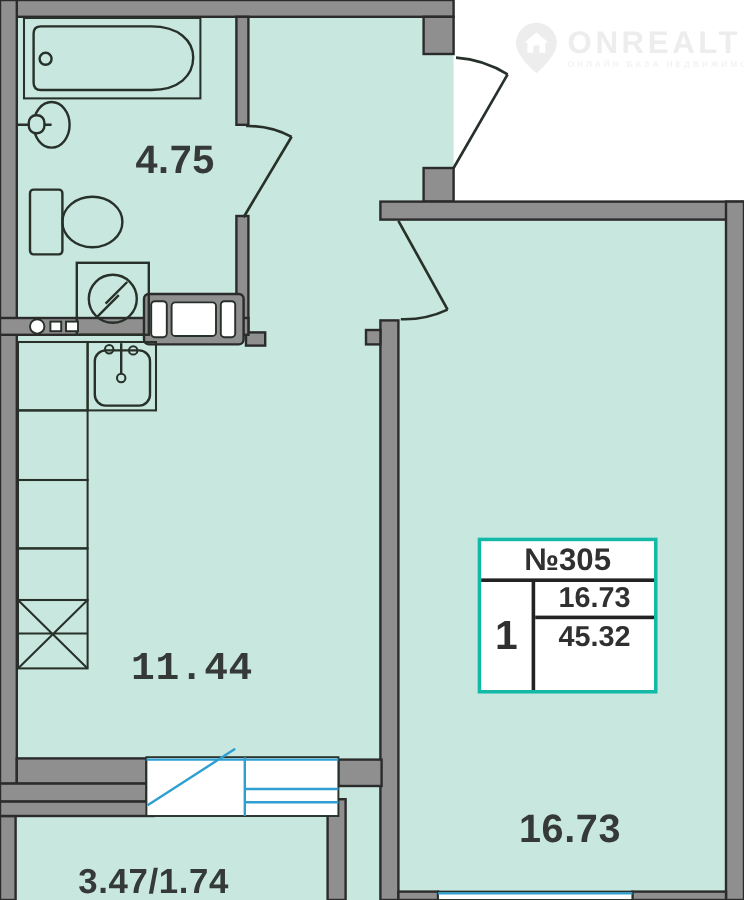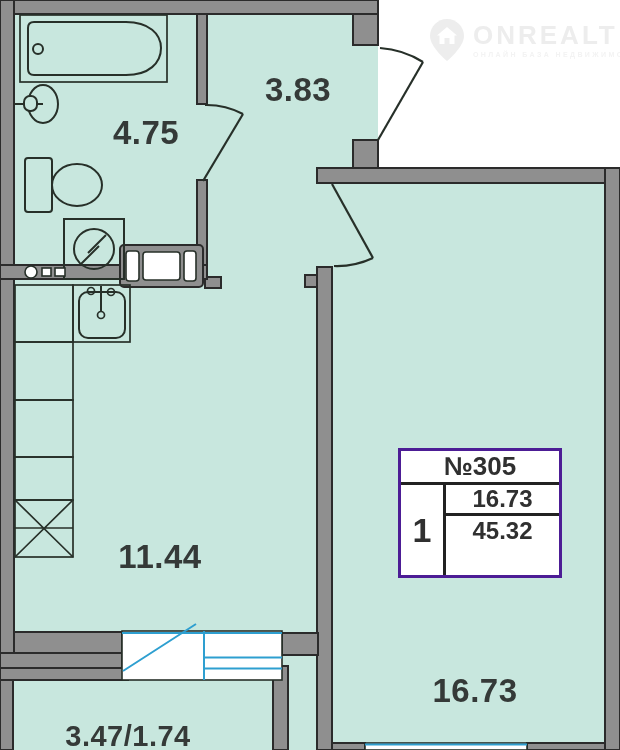--- a/index.html
+++ b/index.html
@@ -9,21 +9,21 @@
   #plan-svg{position:absolute;left:0;top:0;}
   .wall{fill:#8f8f8f;stroke:#2b2b2b;stroke-width:2;}
   .fx{fill:none;stroke:#273029;stroke-width:2;}
   .fxthin{fill:none;stroke:#273029;stroke-width:1.7;}
   .fxwhite{fill:#ffffff;stroke:#273029;stroke-width:1.6;}
   .fxmint{fill:#c8e7de;stroke:#273029;stroke-width:2;}
   .blue{fill:none;stroke:#2e9fd0;stroke-width:2;}
   .swing{fill:none;stroke:#273029;stroke-width:2.2;}
   .room-label{position:absolute;transform:translate(-50%,-50%);font-weight:700;font-size:33px;color:#353a38;letter-spacing:.5px;white-space:nowrap;}
   .room-label.small{font-size:29px;}
-  .info-table{position:absolute;left:398px;top:448px;width:164px;height:130px;background:#ffffff;border:3px solid #4c1d95;box-sizing:border-box;display:grid;grid-template-columns:45px 1fr;grid-template-rows:34px 1fr 1fr 1fr;color:#303030;}
+  .info-table{position:absolute;left:398px;top:448px;width:150px;height:130px;background:#ffffff;border:3px solid #14b8a6;box-sizing:border-box;display:grid;grid-template-columns:45px 1fr;grid-template-rows:34px 1fr 1fr 1fr;color:#303030;}
   .it-header{grid-column:1/3;border-bottom:3px solid #222;display:flex;align-items:center;justify-content:center;font-size:26px;font-weight:700;}
   .it-roomcount{grid-row:2/5;border-right:3px solid #222;display:flex;align-items:center;justify-content:center;font-size:34px;font-weight:700;}
   .it-val{display:flex;align-items:center;justify-content:center;font-size:24px;font-weight:700;}
   .it-val.b{border-bottom:3px solid #222;}
   .logo{position:absolute;left:428px;top:18px;display:flex;align-items:center;gap:7px;}
   .logo-text{display:flex;flex-direction:column;}
   .logo-brand{font-size:26px;font-weight:700;letter-spacing:3px;color:#ededed;line-height:1;}
   .logo-tagline{font-size:7px;font-weight:700;letter-spacing:2.4px;color:#f3f3f3;margin-top:3px;white-space:nowrap;}
 </style>
 </head>
@@ -133,22 +133,21 @@
       <path class="swing" d="M203,181 L243,114"></path>
       <path class="swing" d="M243,114 A78,78 0 0 0 205,105"></path>
     </g>
     <g>
       <path class="swing" d="M332,184 L373,258"></path>
       <path class="swing" d="M373,258 A85,85 0 0 1 334,266"></path>
     </g>
   </svg>
 
   <div class="room-label" style="left:130px;top:133px;margin-left:16px;">4.75</div>
-  <div class="room-label" style="left:298px;top:90px;">3.83</div>
-  <div class="room-label" style="left:160px;top:557px;">11.44</div>
+  <div class="room-label" style="left:160px;top:557px;font-family:Liberation Mono, monospace;">11.44</div>
   <div class="room-label" style="left:475px;top:691px;">16.73</div>
   <div class="room-label small" style="left:128px;top:736px;">3.47/1.74</div>
 
   <div class="info-table">
     <div class="it-header">№305</div>
     <div class="it-roomcount">1</div>
     <div class="it-val b">16.73</div>
     <div class="it-val">45.32</div>
   </div>
 

